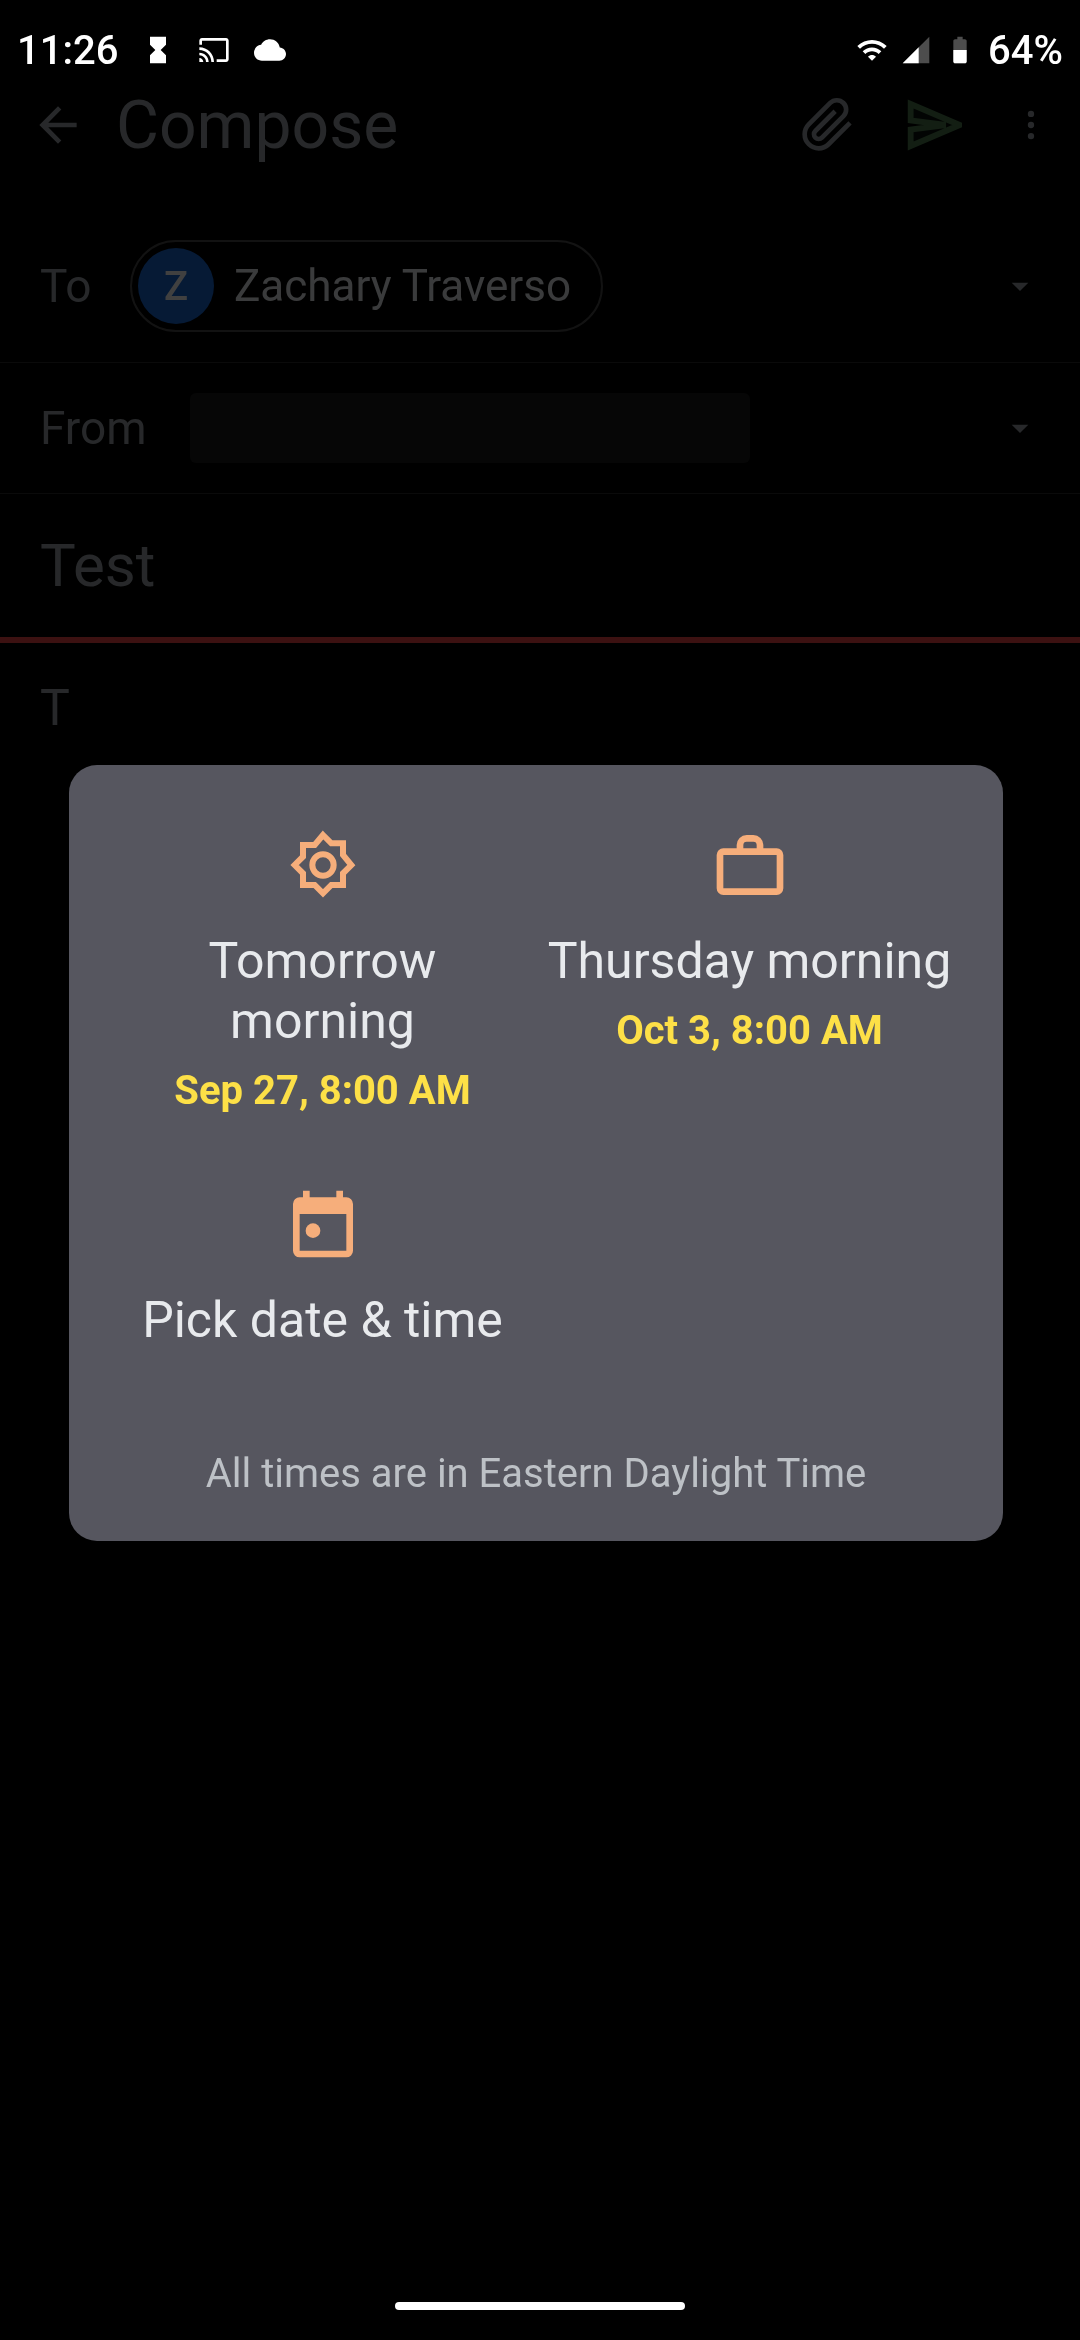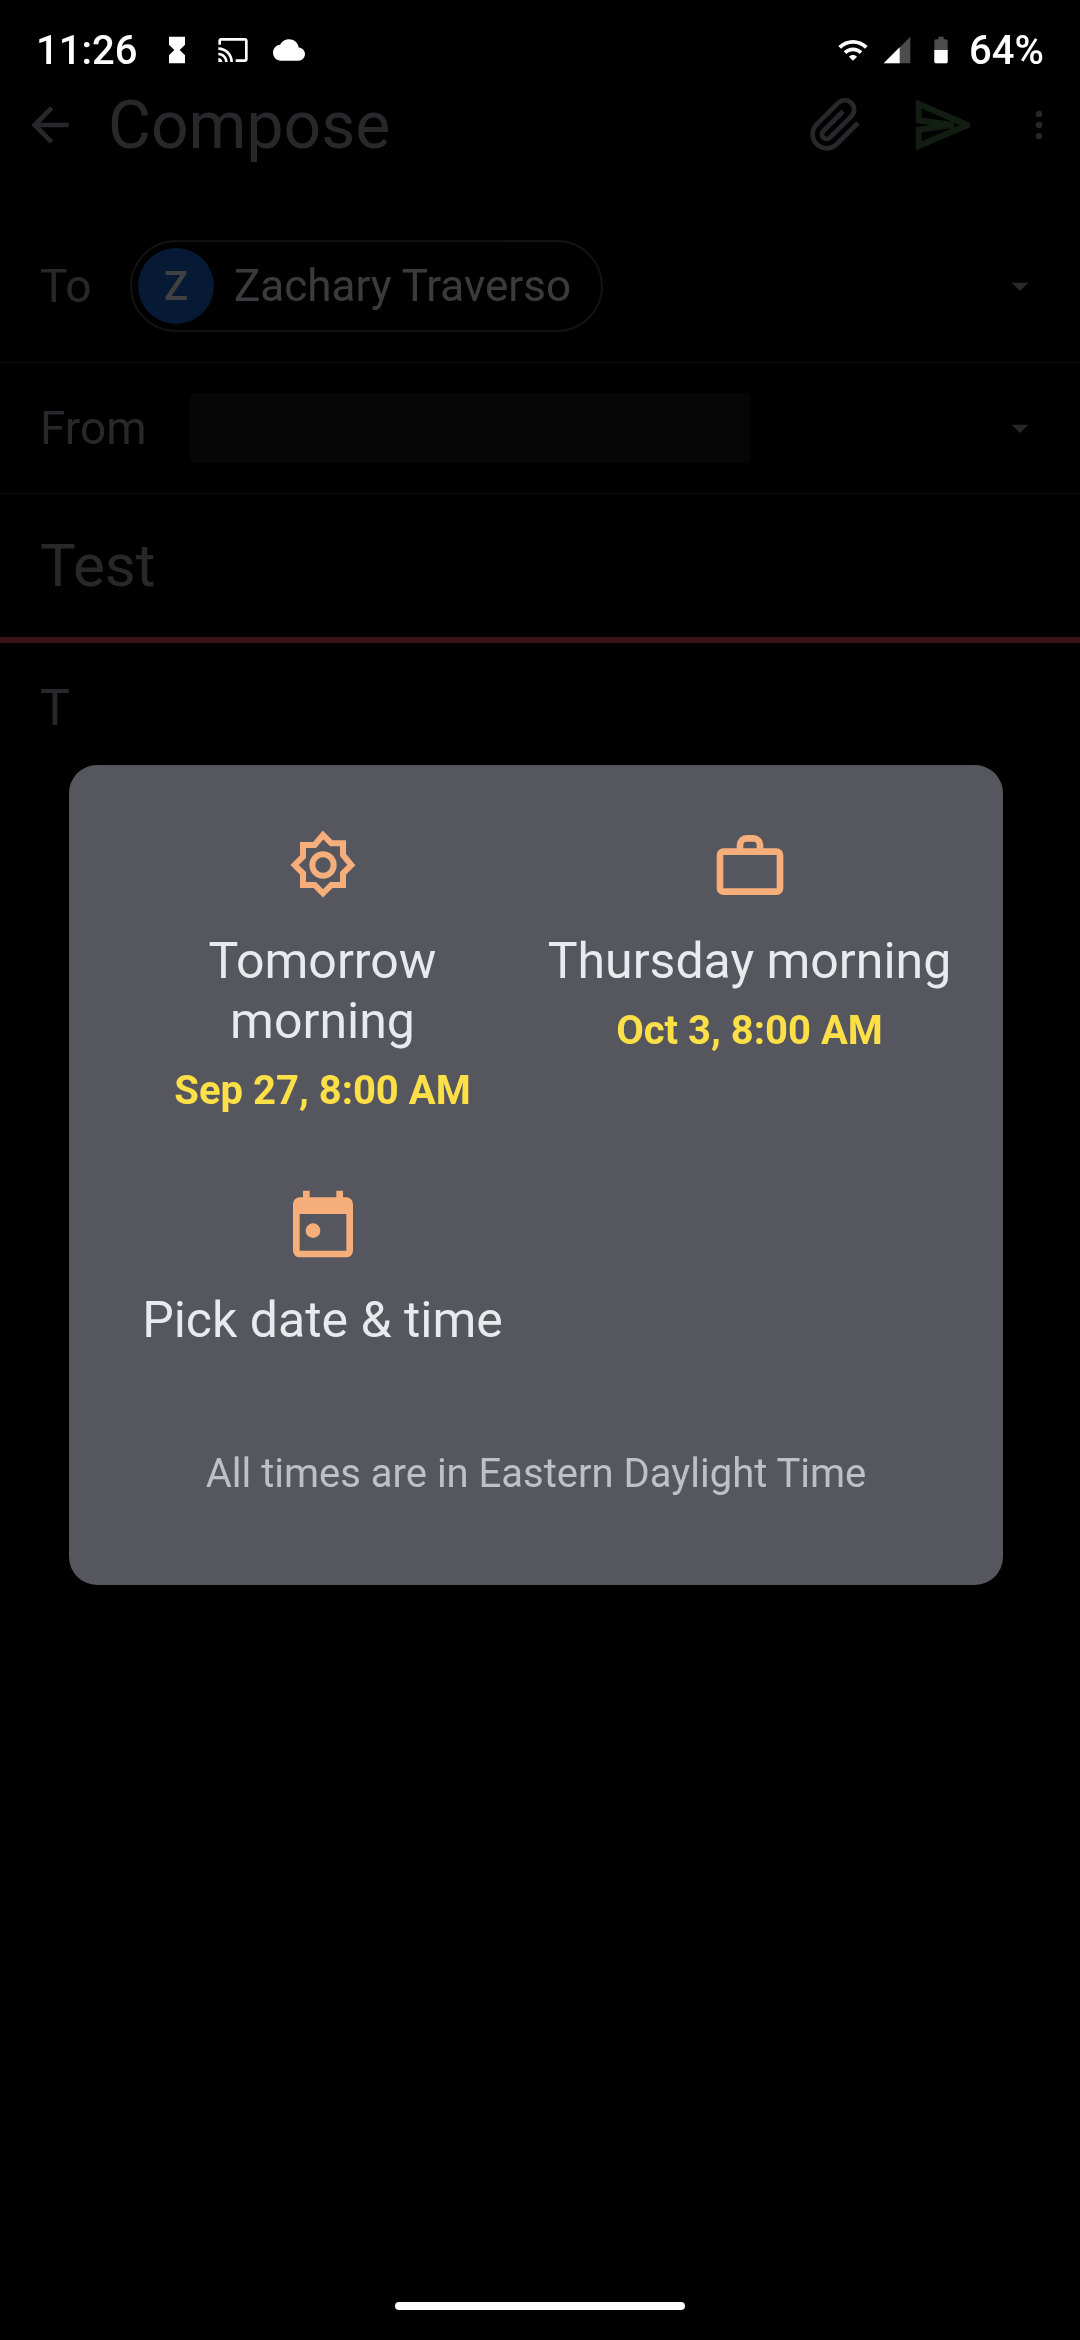--- a/index.html
+++ b/index.html
@@ -9,42 +9,42 @@
       background: #000;
       font-family: 'Roboto', -apple-system, sans-serif;
       position: relative;
       overflow: hidden;
     }
     .status-bar {
       height: 100px;
       display: flex;
       justify-content: space-between;
       align-items: center;
-      padding: 0 36px;
+      padding: 0 17px;
       color: #fff;
       font-size: 40px;
       font-weight: 500;
     }
     .status-left { display: flex; align-items: center; gap: 24px; }
     .status-right { display: flex; align-items: center; gap: 12px; }
     .status-icon-sm { width: 32px; height: 32px; fill: #fff; }
 
     .backdrop {
       position: absolute;
       top: 0; left: 0; right: 0; bottom: 0;
       opacity: 0.25;
       pointer-events: none;
     }
     .backdrop > * { pointer-events: auto; }
 
     .app-bar {
       height: 170px;
       display: flex;
       align-items: center;
-      padding: 0 22px;
+      padding: 0 30px;
       gap: 30px;
       margin-top: 40px;
     }
     .back-icon { width: 56px; height: 56px; fill: #9aa0a6; }
     .app-title {
       flex: 1;
       font-size: 66px;
       color: #9aa0a6;
       font-weight: 400;
     }
@@ -106,21 +106,21 @@
       font-size: 50px;
     }
 
     .dialog {
       position: absolute;
       left: 69px;
       right: 77px;
       top: 765px;
       background: #56565f;
       border-radius: 28px;
-      padding: 50px 30px 88px;
+      padding: 50px 30px 44px;
       z-index: 10;
     }
     .option-grid {
       display: grid;
       grid-template-columns: 1fr 1fr;
       gap: 70px 20px;
       padding: 10px 20px 60px;
     }
     .option {
       display: flex;

